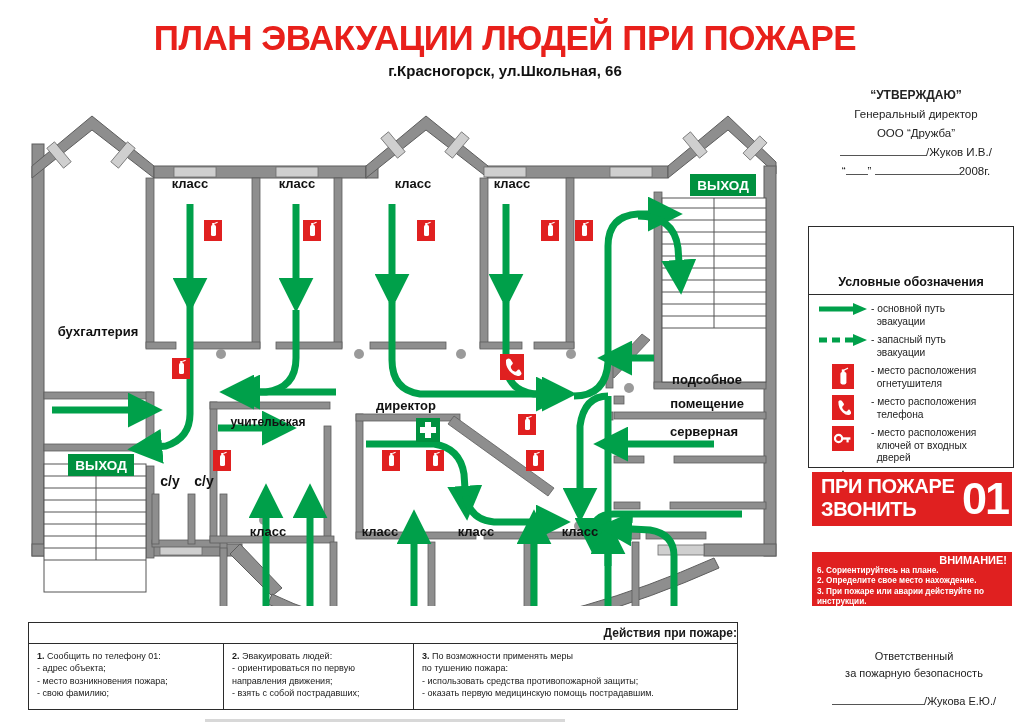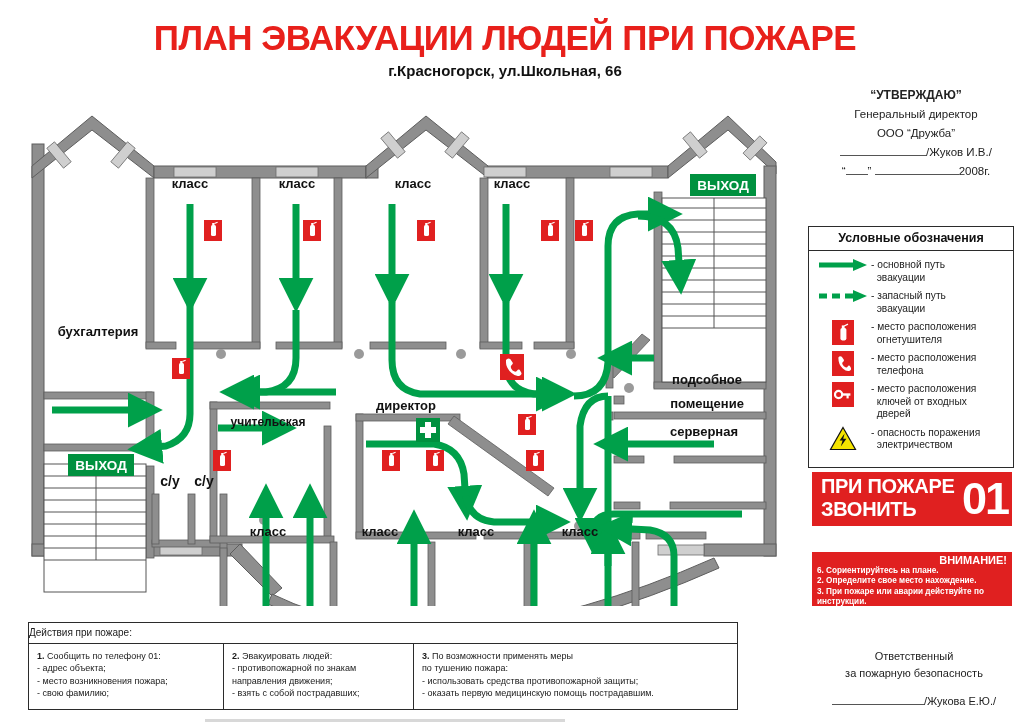--- a/index.html
+++ b/index.html
@@ -85,20 +85,21 @@
     box-sizing: border-box;
   }
   #legend-title {
     height: 23px;
     line-height: 23px;
     text-align: center;
     font-size: 12.5px;
     font-weight: bold;
     border-bottom: 1px solid #2b2b2b;
     color: #111;
+    margin-top: 44px;
   }
   .legend-rows { padding: 7px 4px 0 6px; }
   .legend-row {
     display: flex;
     align-items: flex-start;
     margin-bottom: 5px;
     min-height: 22px;
   }
   .legend-sym {
     width: 56px;
@@ -180,23 +181,23 @@
     top: 622px;
     width: 710px;
     height: 88px;
     border: 1px solid #2b2b2b;
     box-sizing: border-box;
     background: #fff;
   }
   #actions-title {
     height: 20px;
     line-height: 20px;
-    text-align: left;
-    font-size: 10px;
-    font-weight: normal;
+    text-align: right;
+    font-size: 12px;
+    font-weight: bold;
     border-bottom: 1px solid #2b2b2b;
   }
   #actions-cols {
     display: flex;
     height: 66px;
   }
   .act-col {
     padding: 6px 6px 0 8px;
     box-sizing: border-box;
     font-size: 9px;
@@ -607,21 +608,21 @@
         <div>- адрес объекта;</div>
         <div>- место возникновения пожара;</div>
         <div>- свою фамилию;</div>
       </div>
 
       <div class="act-col c2">
         <div>
           <b>2.</b>
           <span>Эвакуировать людей:</span>
         </div>
-        <div>- противопожарной по знакам</div>
+        <div>- ориентироваться по первую</div>
         <div>направления движения;</div>
         <div>- взять с собой пострадавших;</div>
       </div>
 
       <div class="act-col c3">
         <div>
           <b>3.</b>
           <span>По возможности применять меры</span>
         </div>
         <div>по тушению пожара:</div>

